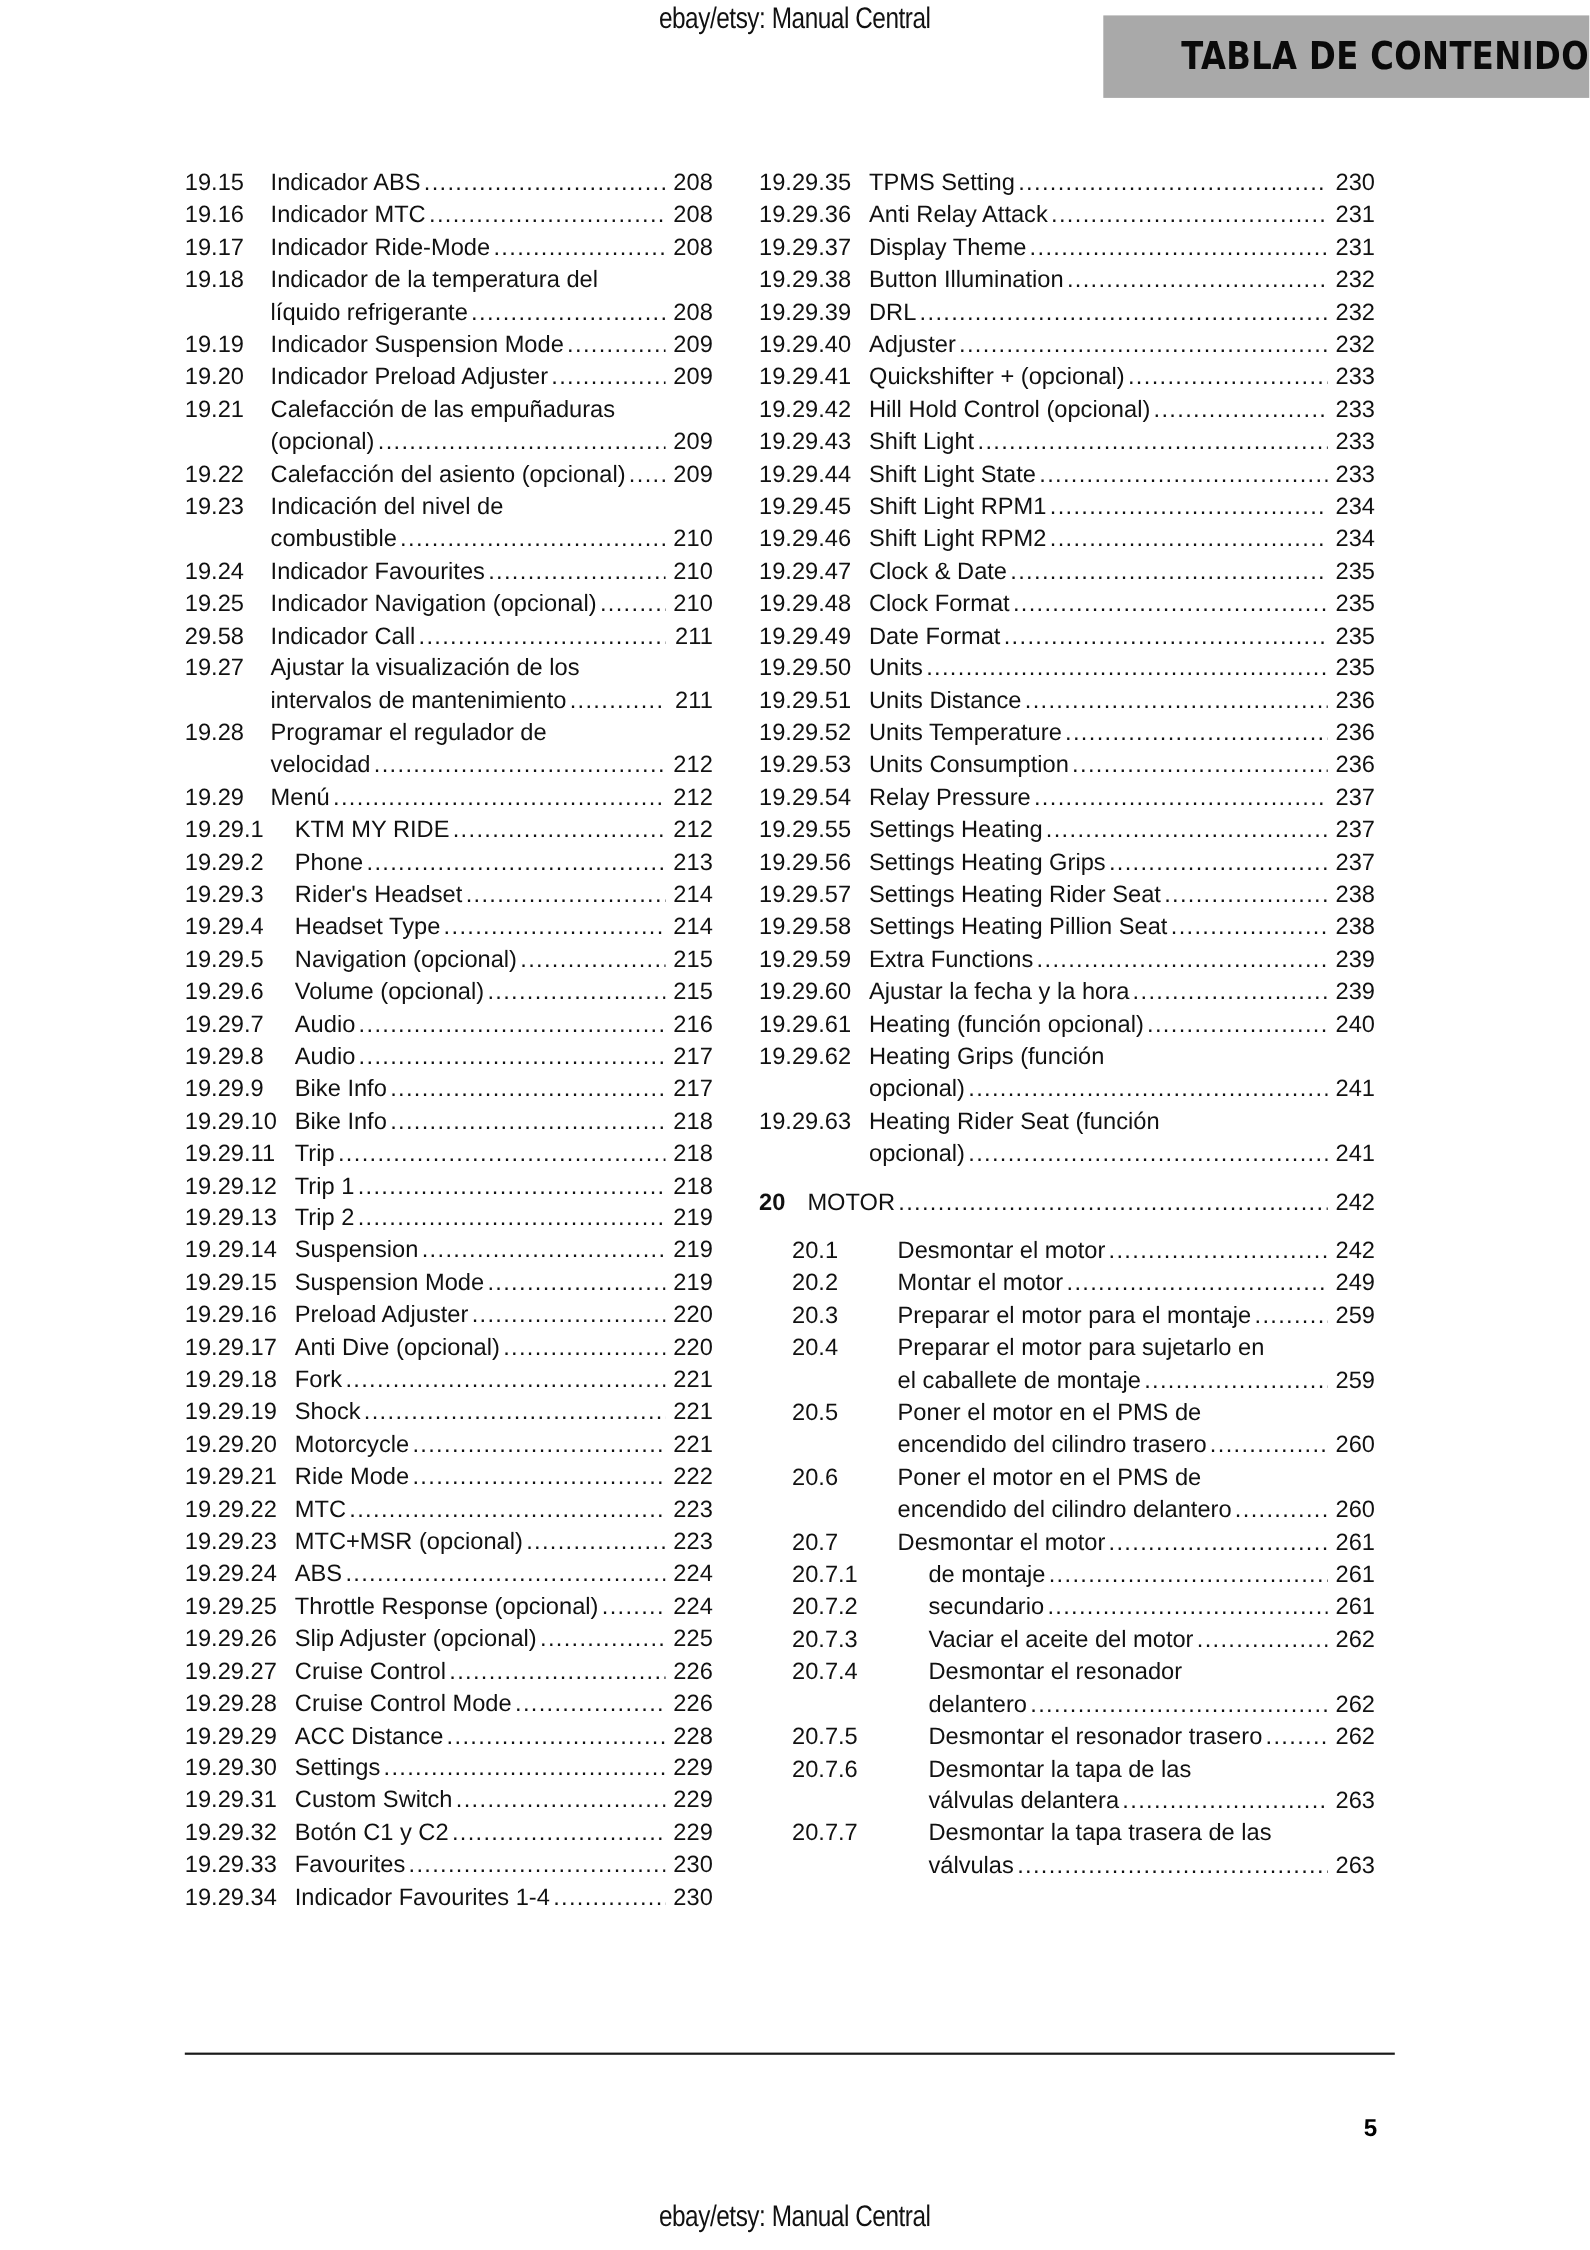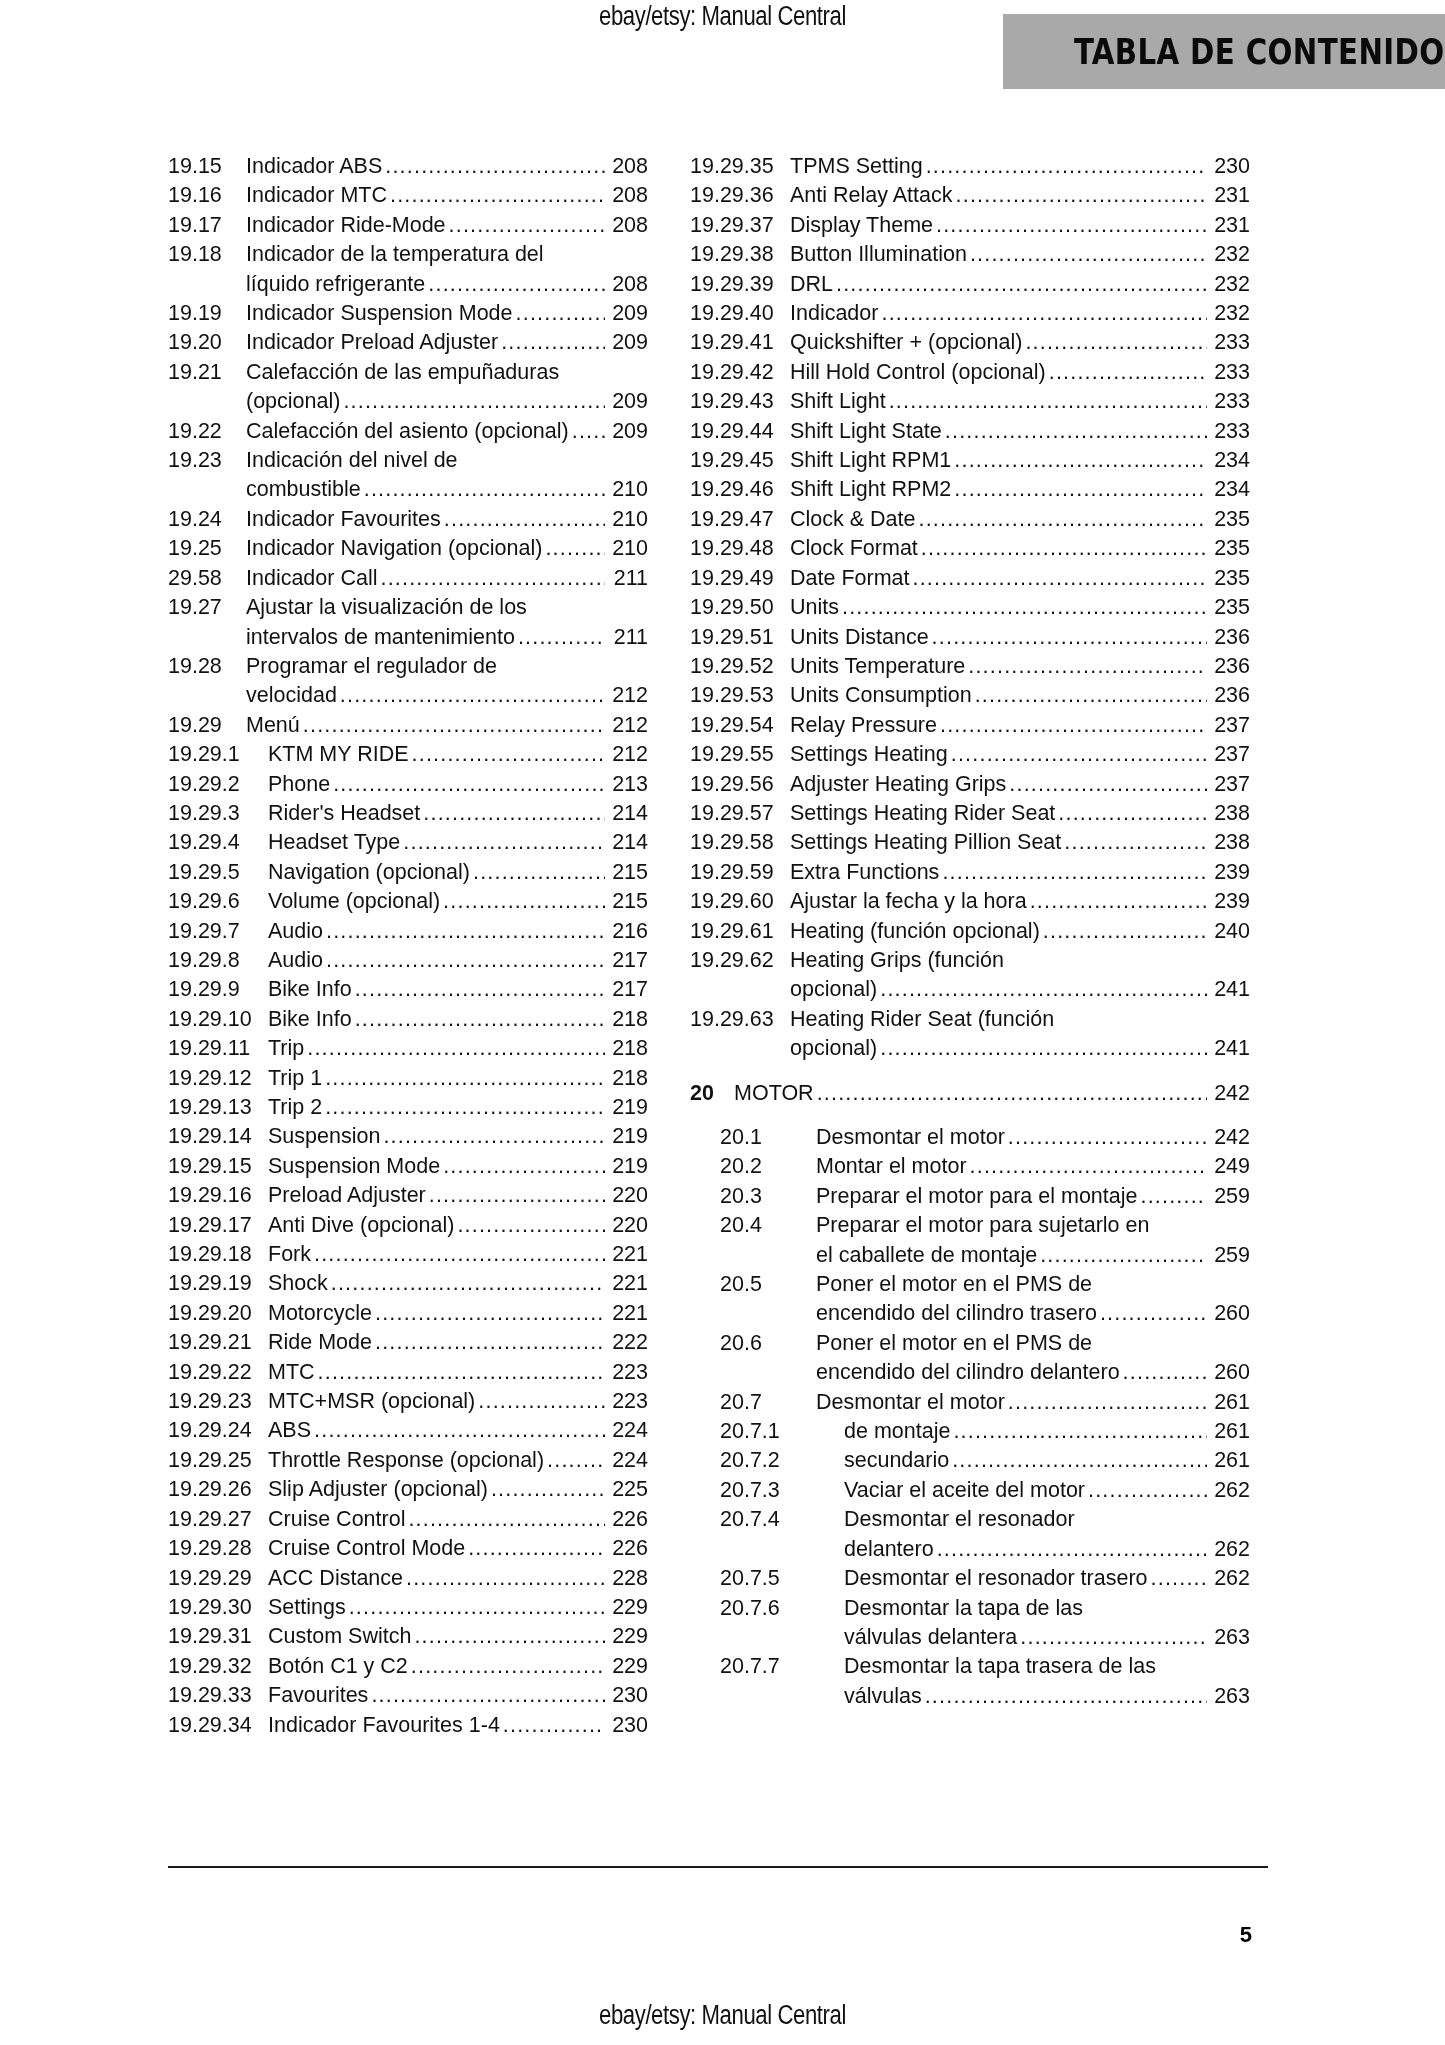--- a/index.html
+++ b/index.html
@@ -742,21 +742,21 @@
             <span class="txt">DRL</span>
             <span class="leader">................................................................................</span>
             <span class="pg">232</span>
           </div>
         </div>
       </div>
       <div class="entry lvl3">
         <span class="num">19.29.40</span>
         <div class="body-wrap">
           <div class="line">
-            <span class="txt">Indicador</span>
+            <span class="txt">Adjuster</span>
             <span class="leader">................................................................................</span>
             <span class="pg">232</span>
           </div>
         </div>
       </div>
       <div class="entry lvl3">
         <span class="num">19.29.41</span>
         <div class="body-wrap">
           <div class="line">
             <span class="txt">Quickshifter + (opcional)</span>
@@ -902,21 +902,21 @@
             <span class="txt">Settings Heating</span>
             <span class="leader">................................................................................</span>
             <span class="pg">237</span>
           </div>
         </div>
       </div>
       <div class="entry lvl3">
         <span class="num">19.29.56</span>
         <div class="body-wrap">
           <div class="line">
-            <span class="txt">Adjuster Heating Grips</span>
+            <span class="txt">Settings Heating Grips</span>
             <span class="leader">................................................................................</span>
             <span class="pg">237</span>
           </div>
         </div>
       </div>
       <div class="entry lvl3">
         <span class="num">19.29.57</span>
         <div class="body-wrap">
           <div class="line">
             <span class="txt">Settings Heating Rider Seat</span>

